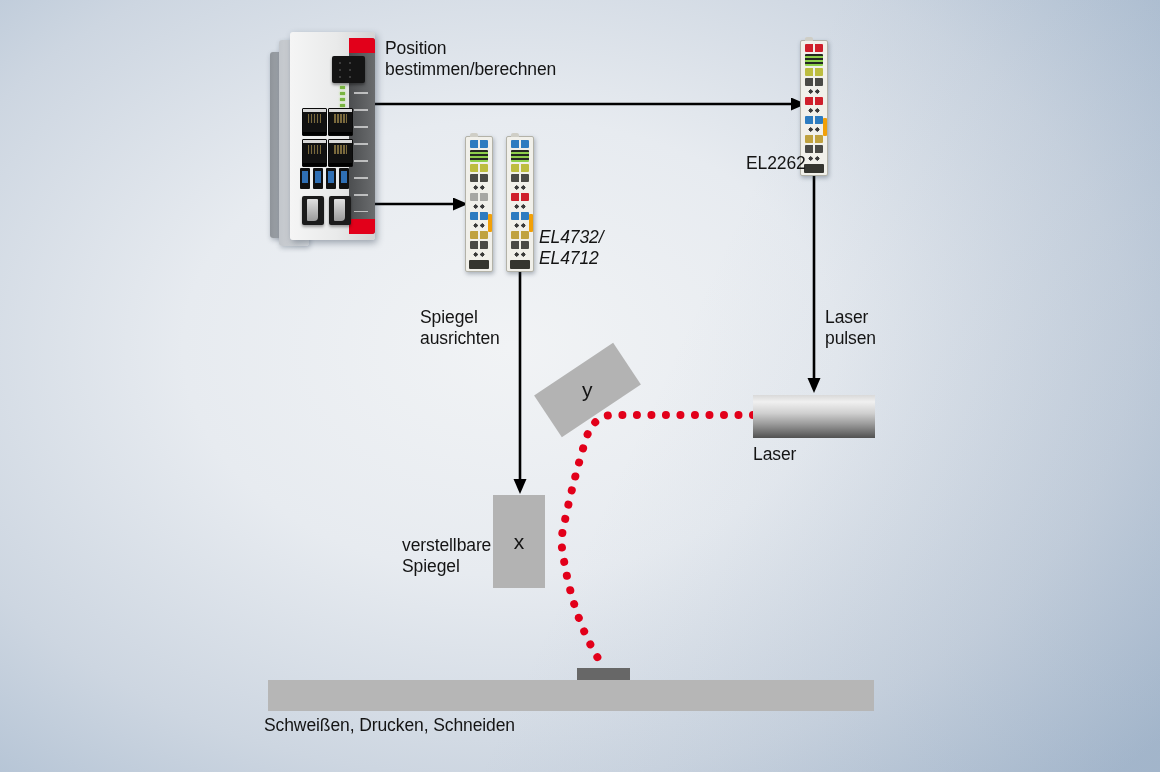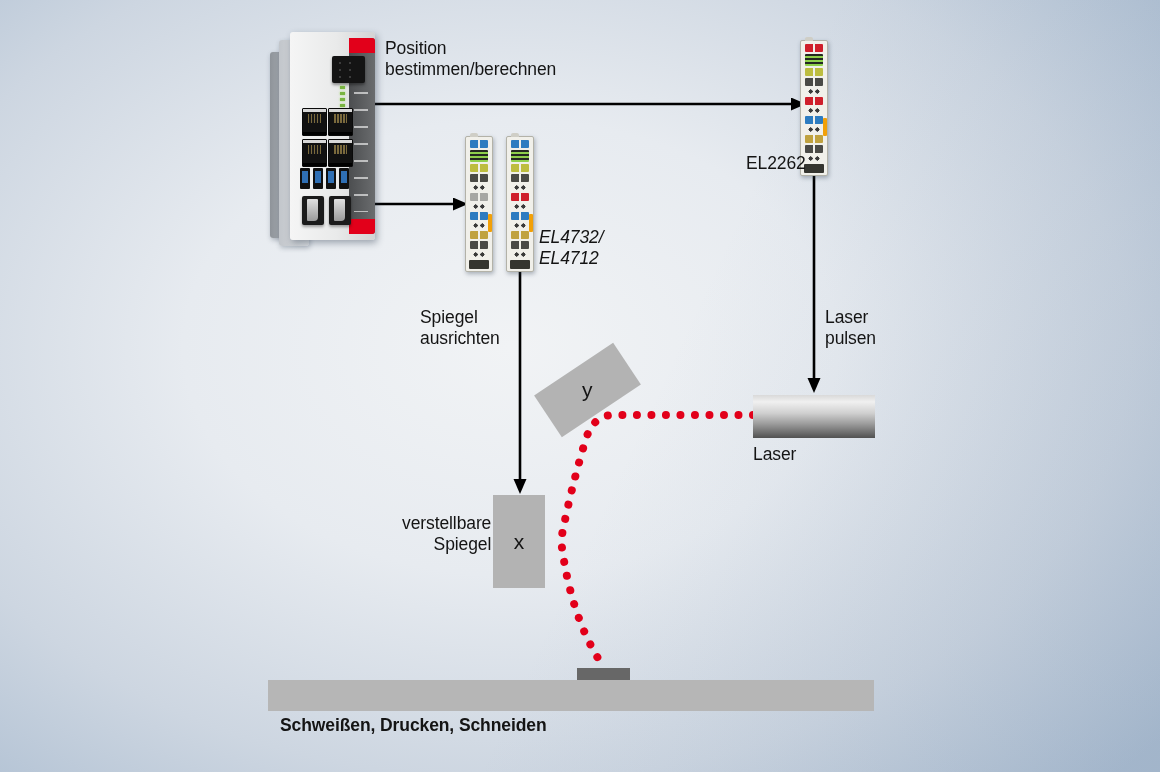--- a/index.html
+++ b/index.html
@@ -191,18 +191,18 @@
 
   <div class="lbl" style="left:385px;top:32px;margin-top:6px;">Position
 bestimmen/berechnen</div>
   <div class="lbl" style="left:539px;top:227px;font-style:italic;">EL4732/
 EL4712</div>
   <div class="lbl" style="left:746px;top:153px;">EL2262</div>
   <div class="lbl" style="left:420px;top:307px;">Spiegel
 ausrichten</div>
   <div class="lbl" style="left:825px;top:307px;">Laser
 pulsen</div>
-  <div class="lbl" style="left:402px;top:513px;text-align:right;">verstellbare
+  <div class="lbl" style="left:402px;top:535px;">verstellbare
 Spiegel</div>
   <div class="lbl" style="left:753px;top:444px;">Laser</div>
-  <div class="lbl" style="left:280px;top:715px;font-weight:bold;">Schweißen, Drucken, Schneiden</div>
+  <div class="lbl" style="left:264px;top:715px;">Schweißen, Drucken, Schneiden</div>
 
 </div>
 
 </body></html>

